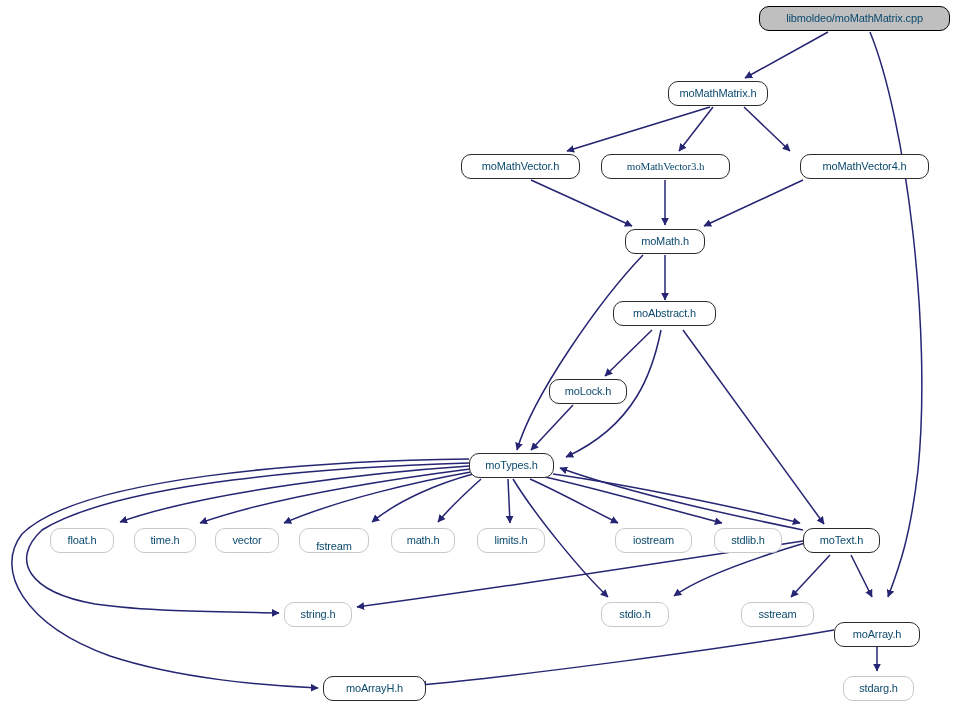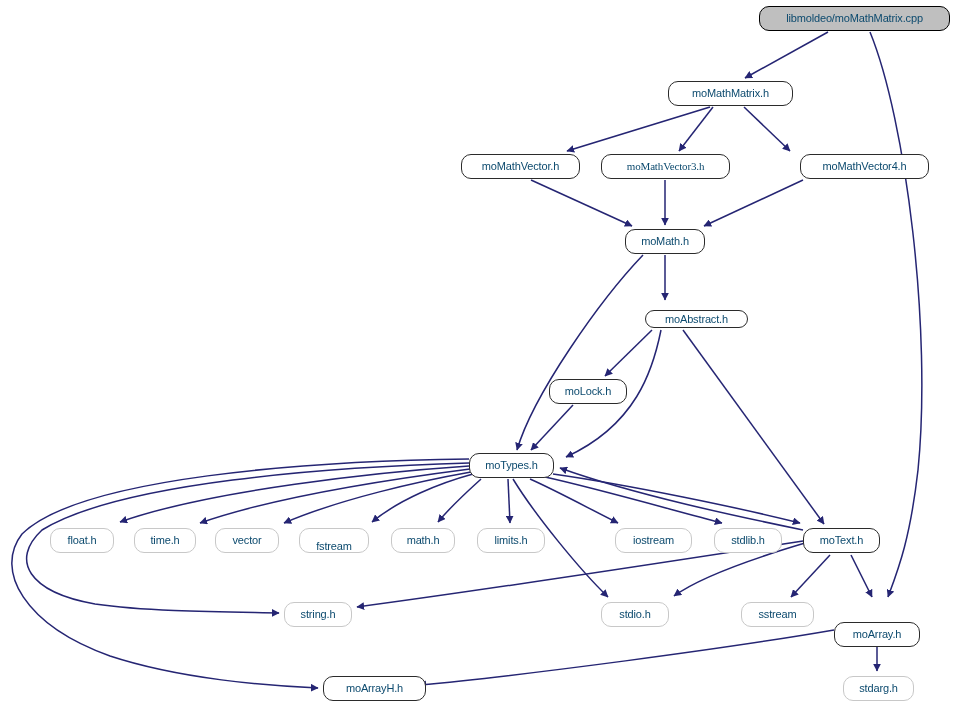--- a/index.html
+++ b/index.html
@@ -123,36 +123,36 @@
       <path d="M 834 630 C 730 648 520 676 419 685"></path>
 
       <path d="M 877 629 L 877 671"></path>
     </g>
   </svg>
 
   <div id="nodes">
       <div class="node root" style="left: 759px; top: 6px; width: 191px; height: 25px;">
         <span class="node-label">libmoldeo/moMathMatrix.cpp</span>
       </div>
-      <div class="node proj" style="left: 668px; top: 81px; width: 125px; height: 25px;">
+      <div class="node proj" style="left: 668px; top: 81px; width: 100px; height: 25px;">
         <span class="node-label">moMathMatrix.h</span>
       </div>
       <div class="node proj" style="left: 461px; top: 154px; width: 119px; height: 25px;">
         <span class="node-label">moMathVector.h</span>
       </div>
       <div class="node proj" style="left: 601px; top: 154px; width: 129px; height: 25px; font-family: Liberation Serif, serif;">
         <span class="node-label">moMathVector3.h</span>
       </div>
       <div class="node proj" style="left: 752px; top: 154px; width: 129px; height: 25px; margin-left: 48px;">
         <span class="node-label">moMathVector4.h</span>
       </div>
       <div class="node proj" style="left: 625px; top: 229px; width: 80px; height: 25px;">
         <span class="node-label">moMath.h</span>
       </div>
-      <div class="node proj" style="left: 613px; top: 310px; width: 103px; height: 18px; margin-left: 32px;">
+      <div class="node proj" style="left: 613px; top: 301px; width: 103px; height: 25px;">
         <span class="node-label">moAbstract.h</span>
       </div>
       <div class="node proj" style="left: 549px; top: 379px; width: 78px; height: 25px;">
         <span class="node-label">moLock.h</span>
       </div>
       <div class="node proj" style="left: 469px; top: 453px; width: 85px; height: 25px;">
         <span class="node-label">moTypes.h</span>
       </div>
       <div class="node sys" style="left: 50px; top: 528px; width: 64px; height: 25px;">
         <span class="node-label">float.h</span>

